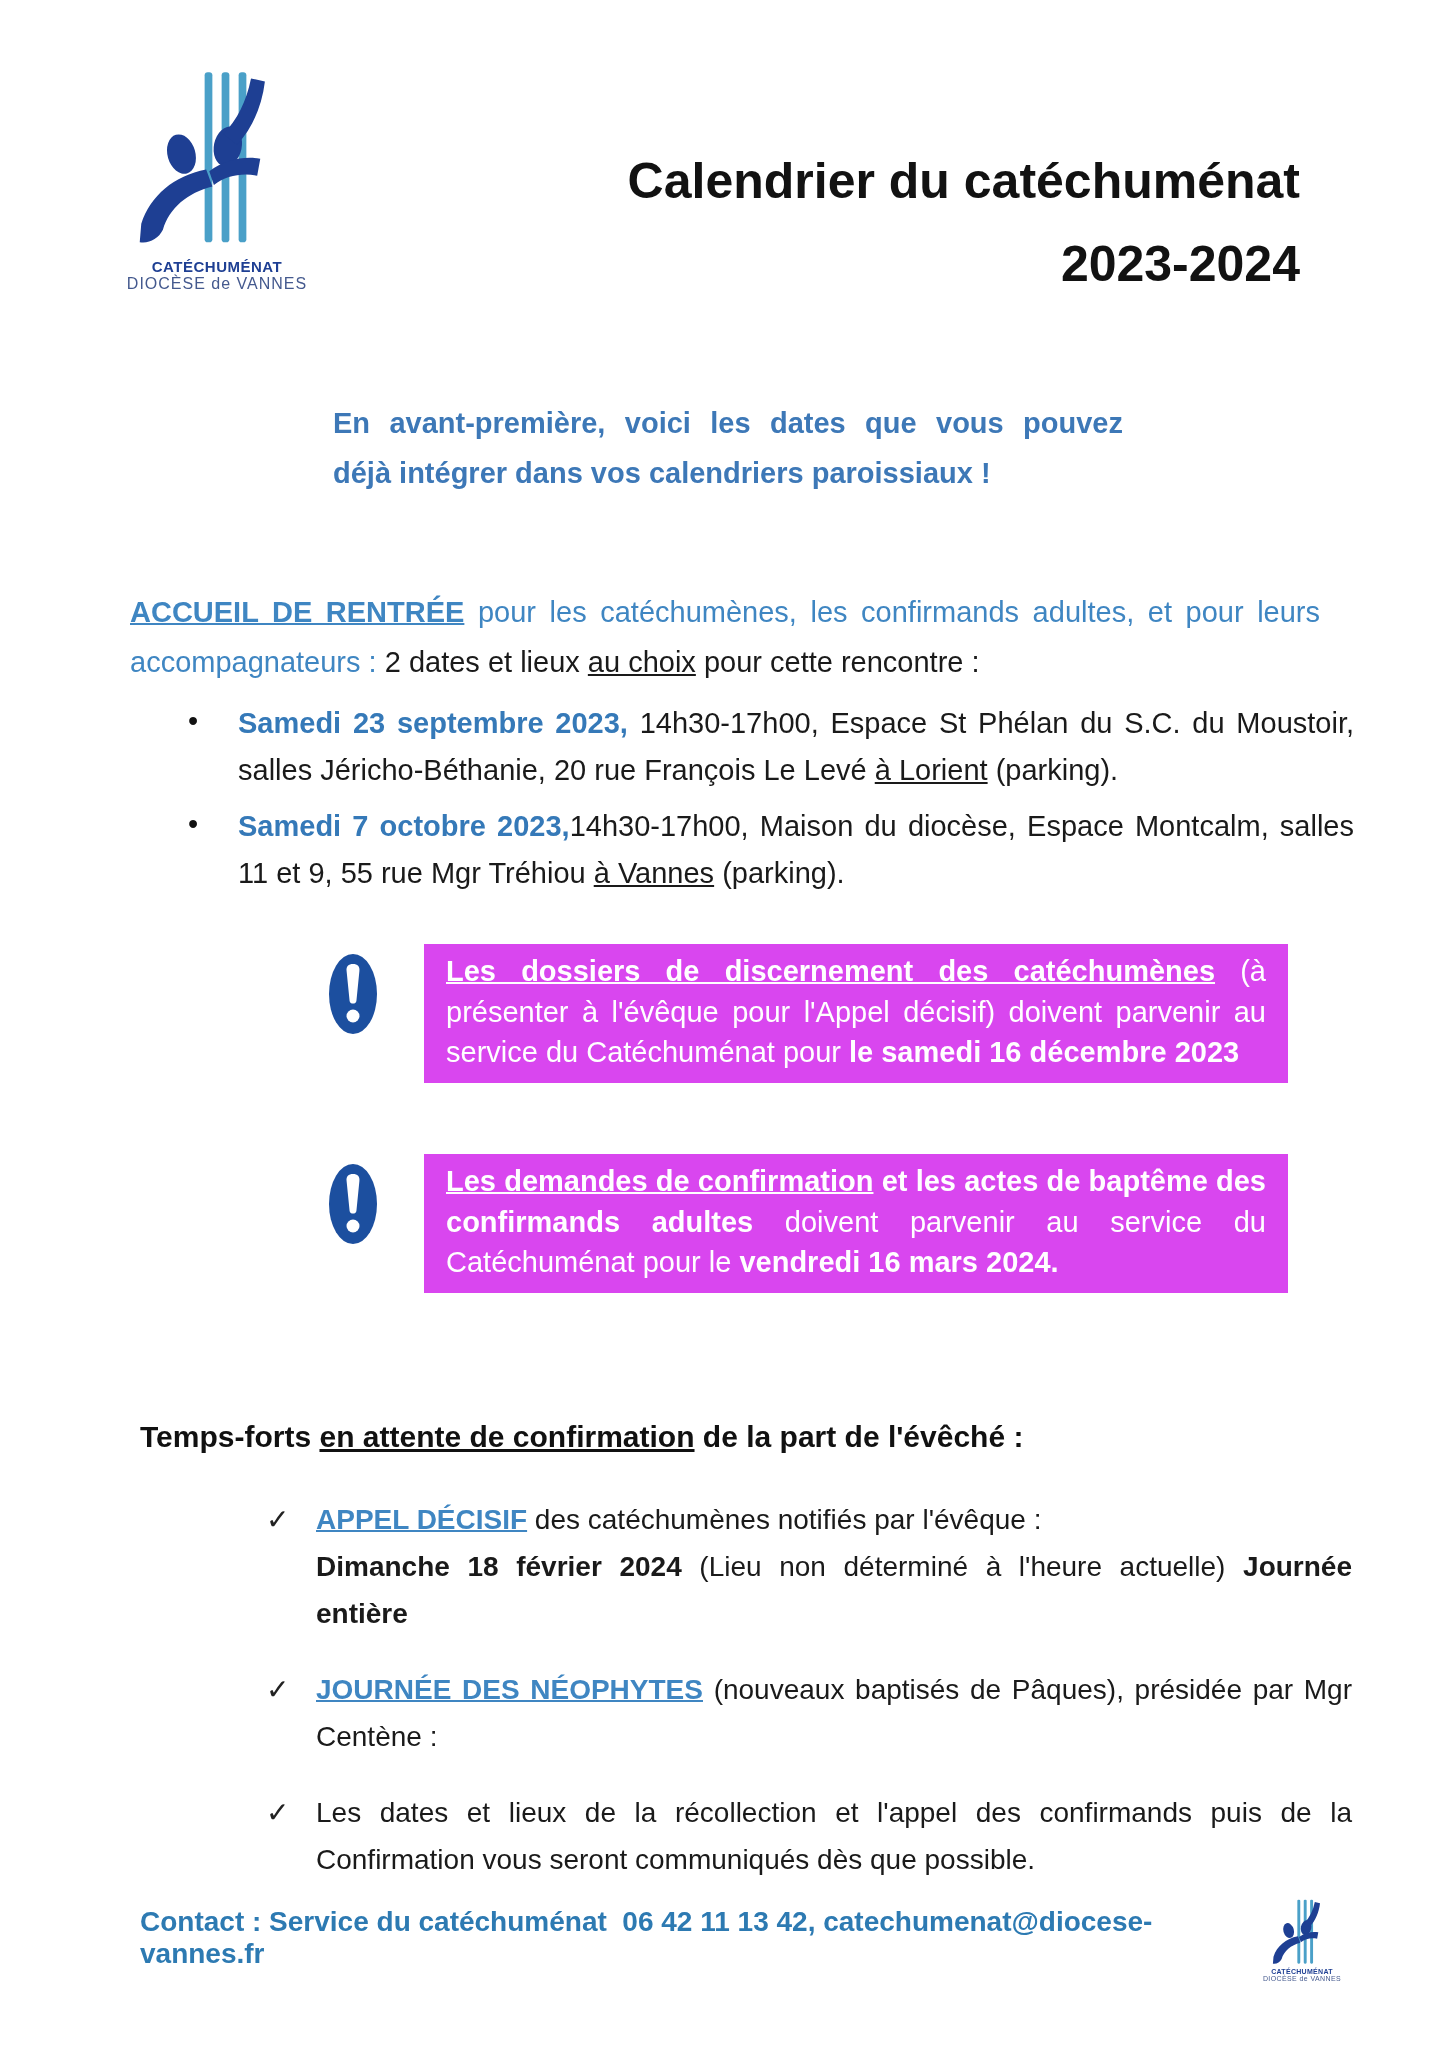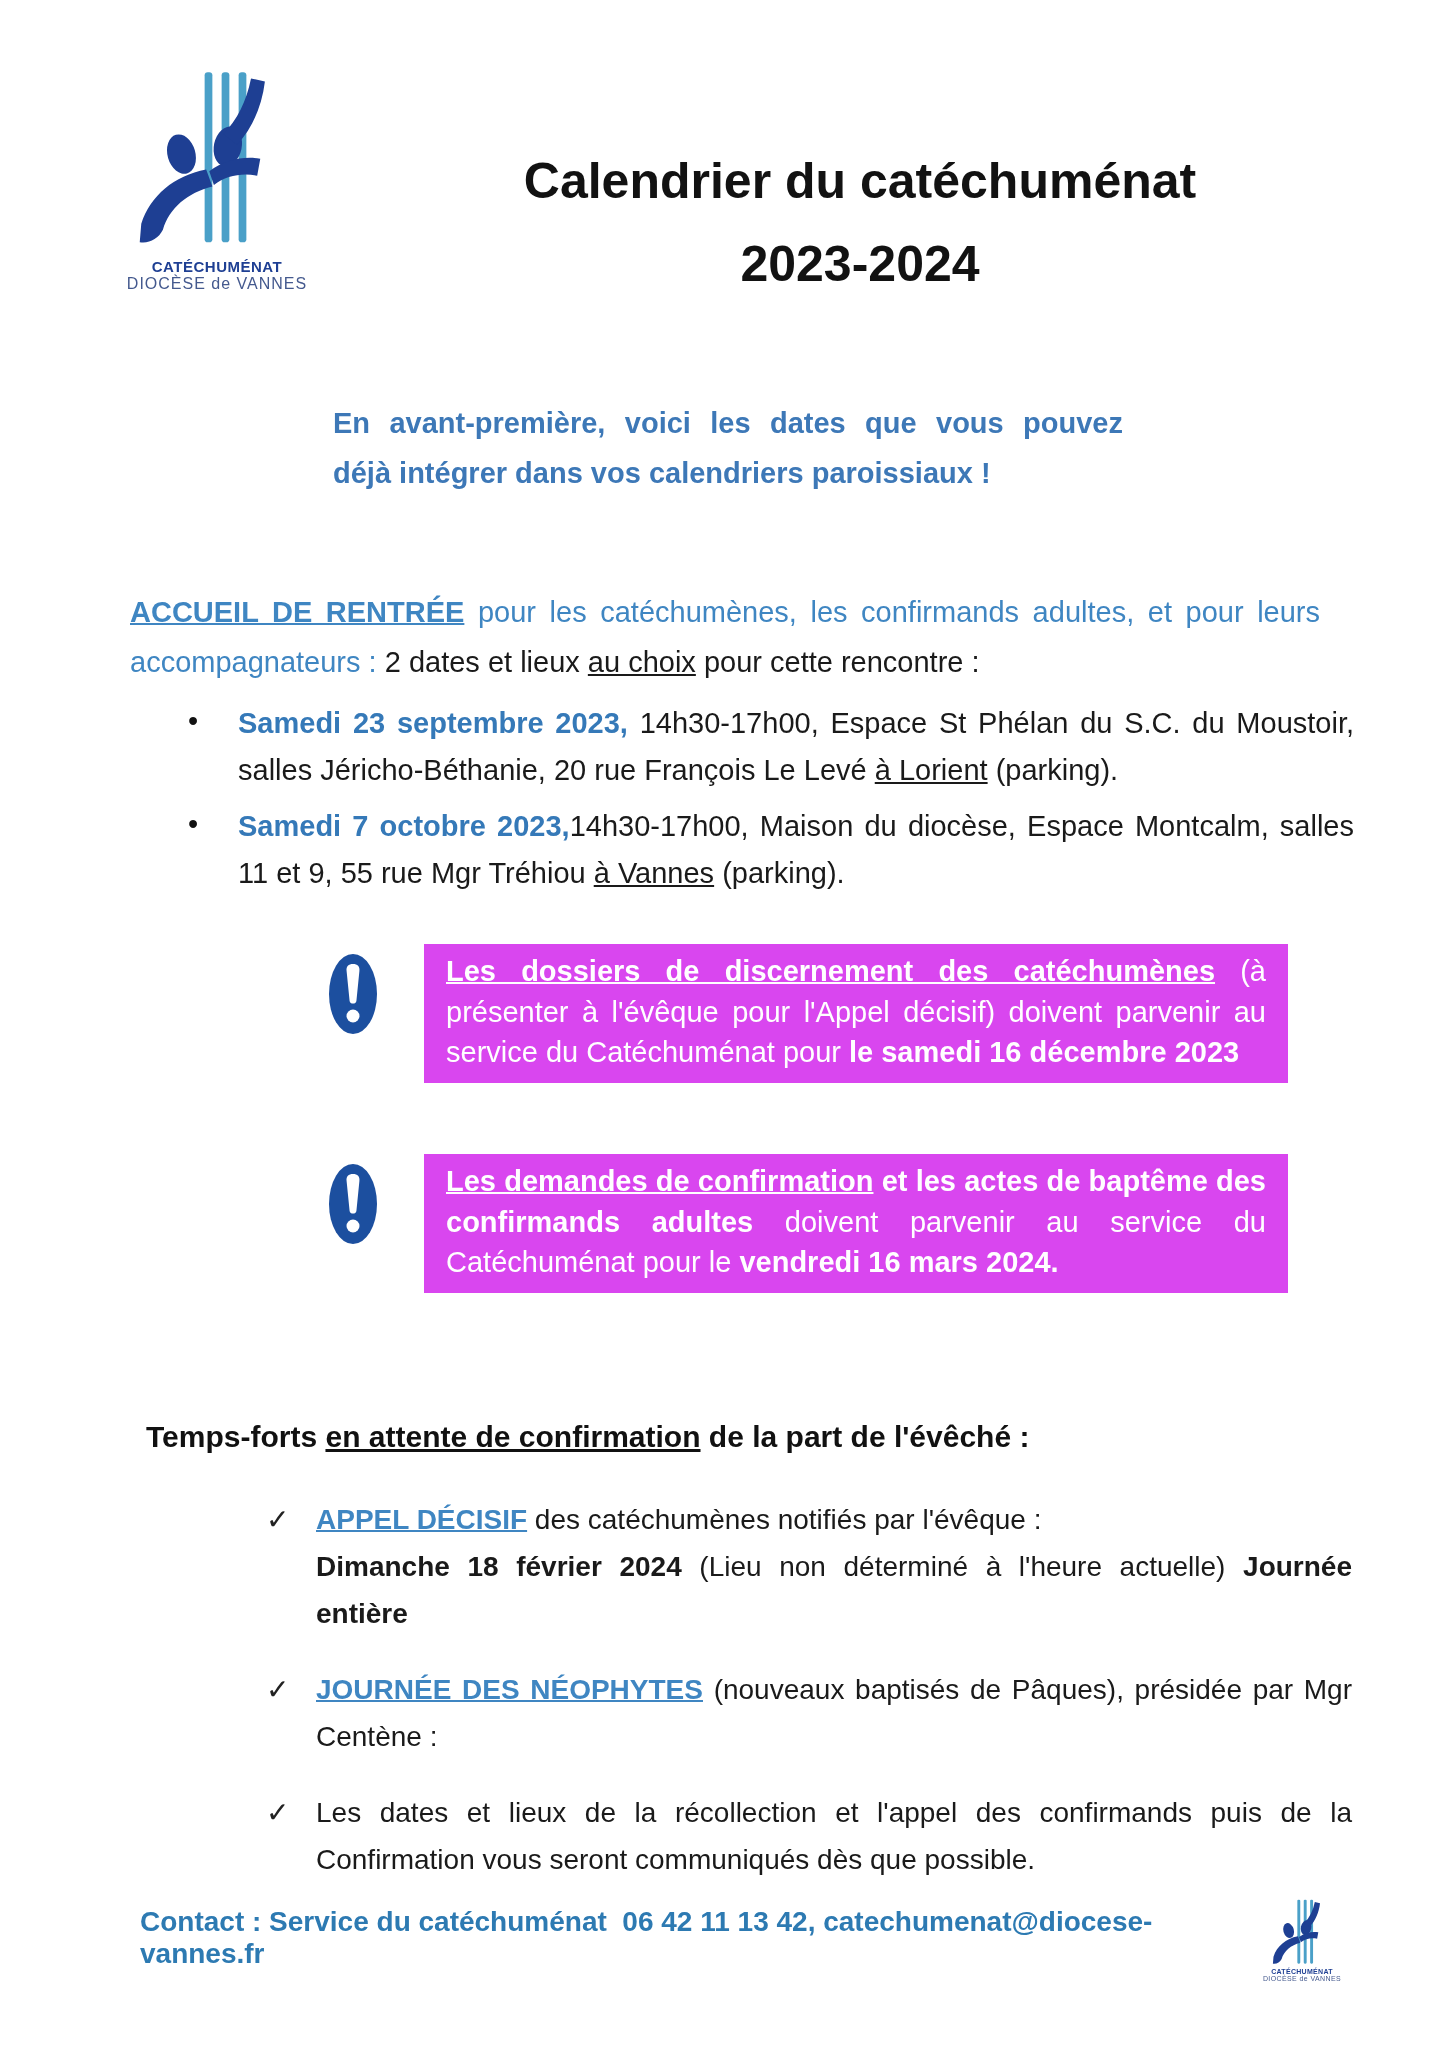--- a/index.html
+++ b/index.html
@@ -6,21 +6,21 @@
   .page{
     position:relative;width:1449px;height:2048px;background:#ffffff;overflow:hidden;
     font-family:"Liberation Sans",sans-serif;color:#1a1a1a;
   }
   
   .logo{position:absolute;left:112px;top:60px;width:210px;text-align:center;}
   .logo svg{display:block;margin:0 auto;}
   .logo-line1{font-size:15px;font-weight:bold;color:#1e3f93;letter-spacing:.5px;margin-top:2px;}
   .logo-line2{font-size:16px;color:#44598e;letter-spacing:1px;}
   
-  .title{position:absolute;left:420px;top:140px;width:880px;text-align:center;
+  .title{position:absolute;left:420px;top:140px;width:880px;text-align:right;
          font-size:50px;font-weight:bold;line-height:1.66;color:#121212;}
   
   .intro{position:absolute;left:333px;top:399px;width:790px;
          font-size:29px;font-weight:bold;color:#3d78b7;line-height:1.72;}
   .intro .l1{display:block;text-align:justify;text-align-last:justify;}
   .intro .l2{display:block;}
   
   .accueil{position:absolute;left:130px;top:588px;width:1190px;
            font-size:29px;line-height:1.72;text-align:justify;}
   .blue{color:#3f86c2;}
@@ -37,21 +37,21 @@
   .callout{position:absolute;left:328px;width:1020px;}
   .callout .excl{position:absolute;left:0;top:9px;}
   .callout .box{margin-left:96px;width:864px;box-sizing:border-box;
                 background:#d946ef;color:#ffffff;padding:7px 22px 10px 22px;
                 font-size:29px;line-height:1.40;text-align:justify;}
   .box .wu{font-weight:bold;text-decoration:underline;text-decoration-thickness:2px;}
   .callout-1{top:944px;}
   .callout-2{top:1154px;}
   
   .temps-forts{position:absolute;left:140px;top:1420px;width:1200px;
-               font-size:30px;font-weight:bold;color:#111;margin-left:6px;}
+               font-size:30px;font-weight:bold;color:#111;}
   
   .checklist{position:absolute;left:266px;top:1496px;width:1086px;}
   .check-item{position:relative;padding-left:50px;margin-bottom:29px;
               font-size:28px;line-height:1.68;text-align:justify;}
   .check-mark{position:absolute;left:0;top:0;font-size:28px;color:#222;}
   
   .footer{position:absolute;left:140px;top:1906px;width:1120px;
           font-size:28px;font-weight:bold;color:#2d7ab2;}
   
   .mini-logo{position:absolute;left:1244px;top:1896px;width:116px;text-align:center;}

